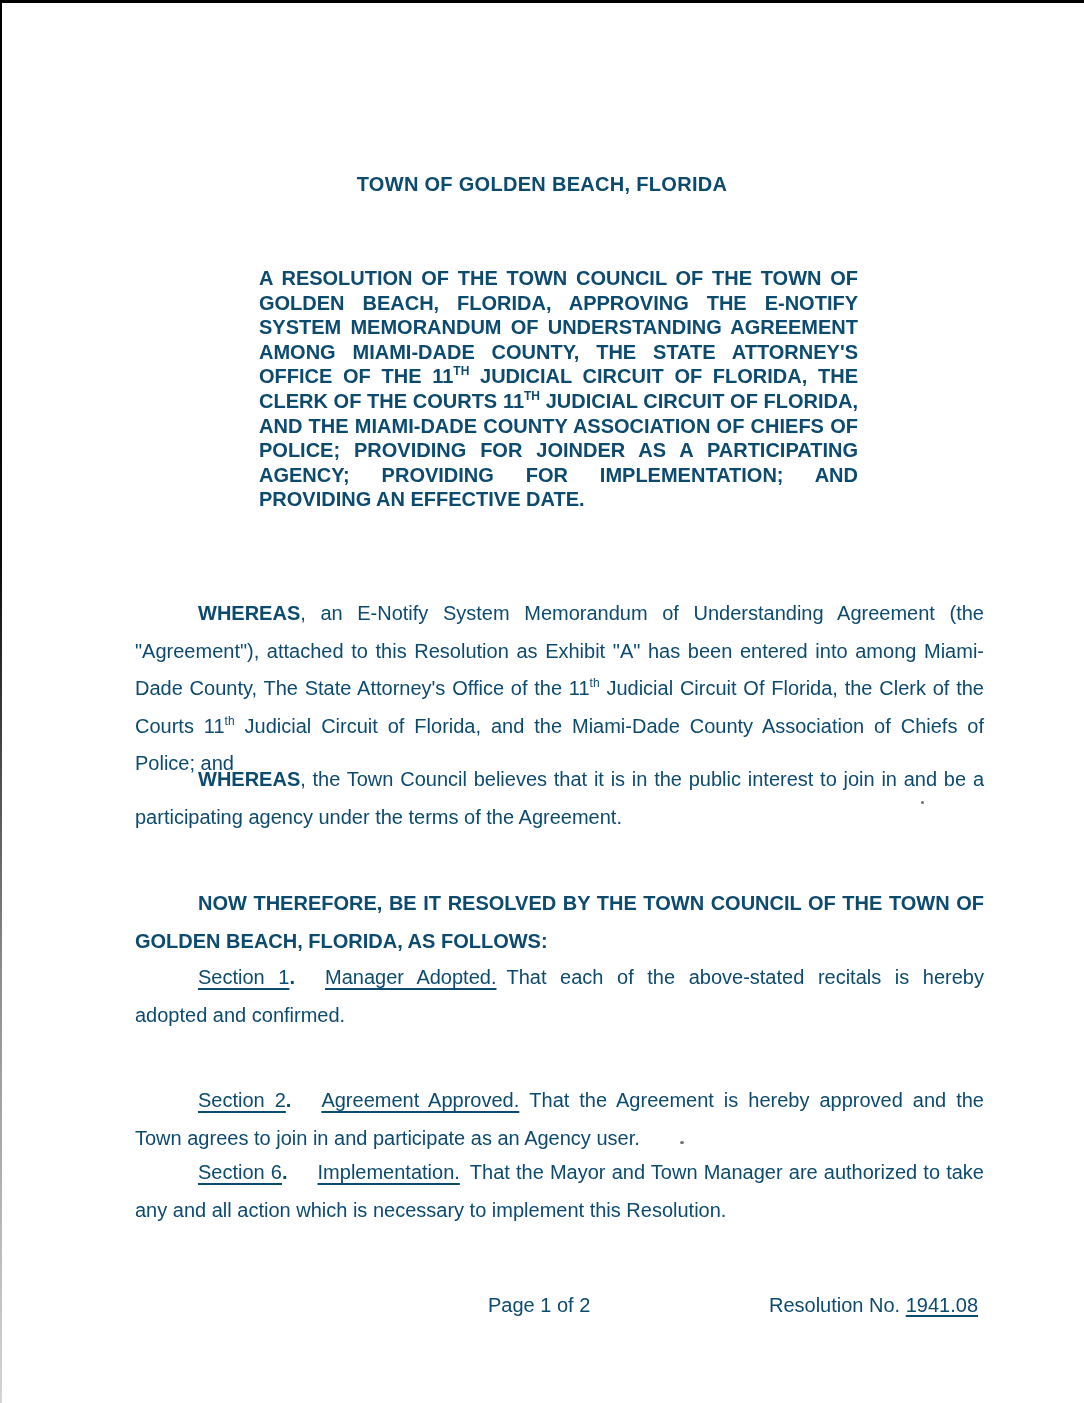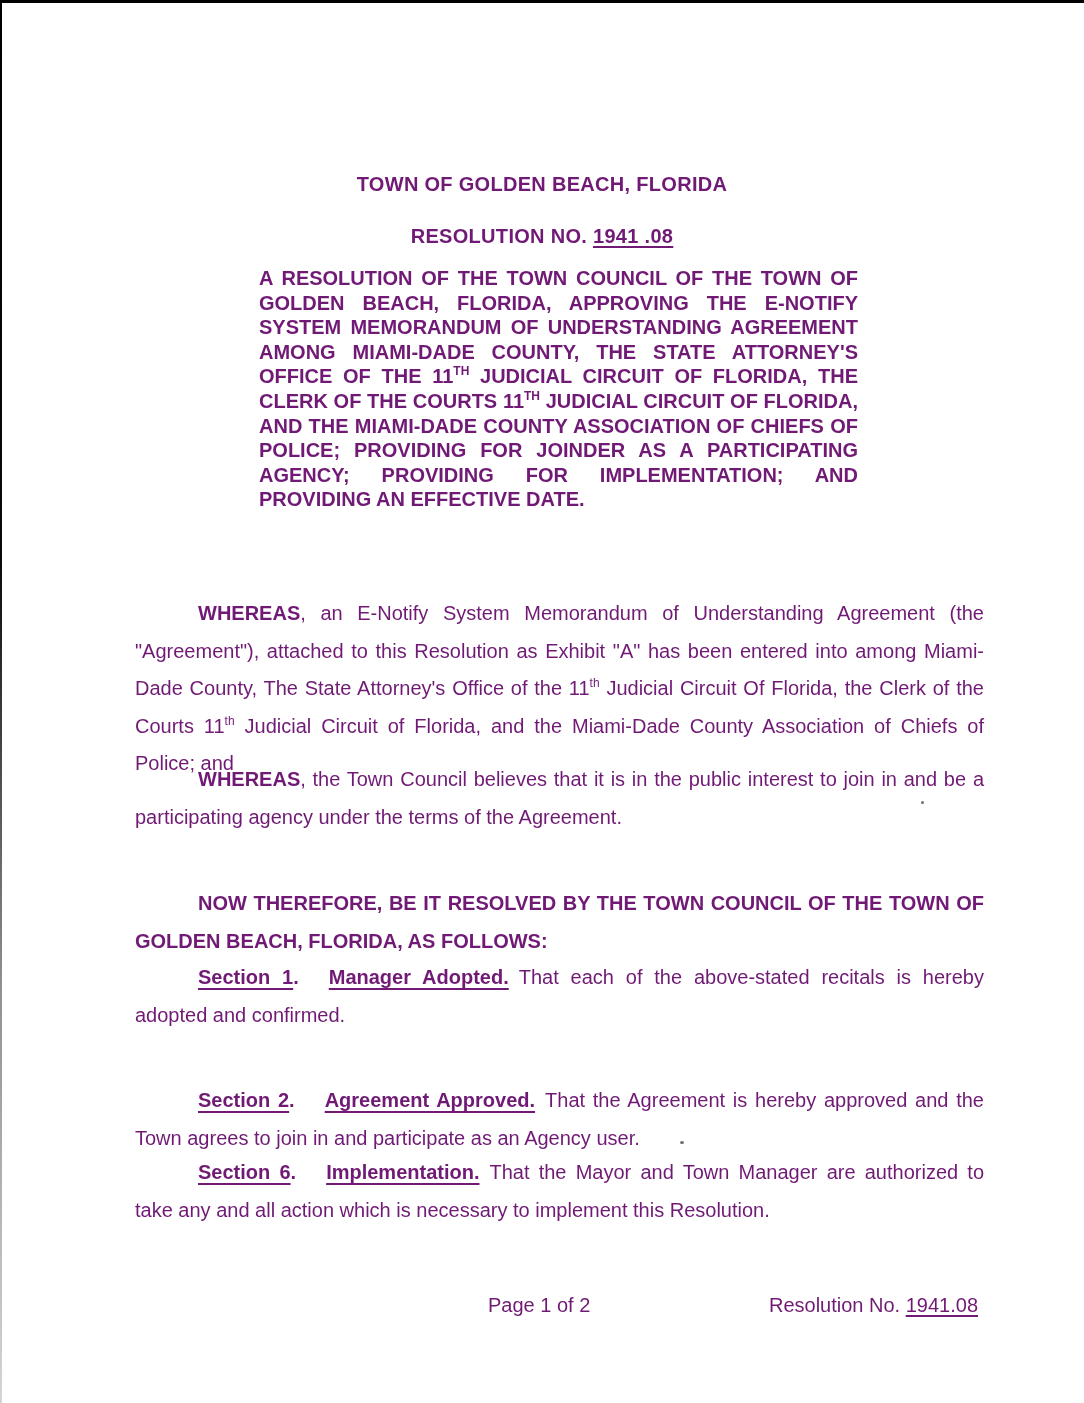--- a/index.html
+++ b/index.html
@@ -1,21 +1,21 @@
 <!DOCTYPE html>
 <html><head>
 <meta charset="utf-8">
 <style>
   html, body { margin: 0; padding: 0; background: #ffffff; }
   .page {
     position: relative;
     width: 1084px;
     height: 1403px;
     background: #ffffff;
-    color: #701a75;
+    color: #0c4a6e;
     font-family: "Liberation Sans", sans-serif;
     overflow: hidden;
   }
   .edge-top {
     position: absolute; top: 0; left: 0;
     width: 100%; height: 3px; background: #000;
   }
   .edge-left {
     position: absolute; top: 0; left: 0;
     width: 2px; height: 100%;
@@ -28,21 +28,21 @@
   .doc-title, .doc-subtitle {
     position: absolute; left: 0; width: 100%;
     margin: 0; text-align: center;
     font-size: 20px; font-weight: bold; line-height: 24px;
     letter-spacing: 0.3px;
   }
   .doc-title { top: 172px; }
   .doc-subtitle { top: 224px; }
 
   .u  { text-decoration: underline; text-decoration-thickness: 2px; text-underline-offset: 3px; }
-  .bu { font-weight: bold; text-decoration: underline; text-decoration-thickness: 2px; text-underline-offset: 4px; }
+  .bu { font-weight: normal; text-decoration: underline; text-decoration-thickness: 2px; text-underline-offset: 4px; }
 
   .caption {
     position: absolute; top: 266px; left: 259px; width: 599px;
     margin: 0; font-size: 20px; font-weight: bold;
     line-height: 24.6px; text-align: justify;
   }
 
   .bodyp {
     position: absolute; left: 135px; width: 849px;
     margin: 0; font-size: 20px; line-height: 37.5px;
@@ -77,21 +77,20 @@
 
 <div class="page">
 
   <div class="edge-top"></div>
   <div class="edge-left"></div>
   <div class="speck speck-1"></div>
   <div class="speck speck-2"></div>
 
   <h1 class="doc-title">TOWN OF GOLDEN BEACH, FLORIDA</h1>
 
-  <h2 class="doc-subtitle"><span>RESOLUTION NO. </span><span class="u">1941 .08</span></h2>
 
   <p class="caption"><span>A RESOLUTION OF THE TOWN COUNCIL OF THE TOWN OF GOLDEN BEACH, FLORIDA, APPROVING THE E-NOTIFY SYSTEM MEMORANDUM OF UNDERSTANDING AGREEMENT AMONG MIAMI-DADE COUNTY, THE STATE ATTORNEY'S OFFICE OF THE 11</span><sup>TH</sup><span> JUDICIAL CIRCUIT OF FLORIDA, THE CLERK OF THE COURTS 11</span><sup>TH</sup><span> JUDICIAL CIRCUIT OF FLORIDA, AND THE MIAMI-DADE COUNTY ASSOCIATION OF CHIEFS OF POLICE; PROVIDING FOR JOINDER AS A PARTICIPATING AGENCY; PROVIDING FOR IMPLEMENTATION; AND PROVIDING AN EFFECTIVE DATE.</span></p>
 
   <p class="bodyp indent p-recital-1"><strong>WHEREAS</strong><span>, an E-Notify System Memorandum of Understanding Agreement (the "Agreement"), attached to this Resolution as Exhibit "A" has been entered into among Miami-Dade County, The State Attorney's Office of the 11</span><sup>th</sup><span> Judicial Circuit Of Florida, the Clerk of the Courts 11</span><sup>th</sup><span> Judicial Circuit of Florida, and the Miami-Dade County Association of Chiefs of Police; and</span></p>
 
   <p class="bodyp indent p-recital-2"><strong>WHEREAS</strong><span>, the Town Council believes that it is in the public interest to join in and be a participating agency under the terms of the Agreement.</span></p>
 
   <p class="bodyp indent bold p-resolved">NOW THEREFORE, BE IT RESOLVED BY THE TOWN COUNCIL OF THE TOWN OF GOLDEN BEACH, FLORIDA, AS FOLLOWS:</p>
 
   <p class="bodyp indent p-section-1"><span class="bu">Section 1</span><strong>.</strong><span class="tab"></span><span class="bu">Manager Adopted.</span><span class="secgap"></span><span>That each of the above-stated recitals is hereby adopted and confirmed.</span></p>

